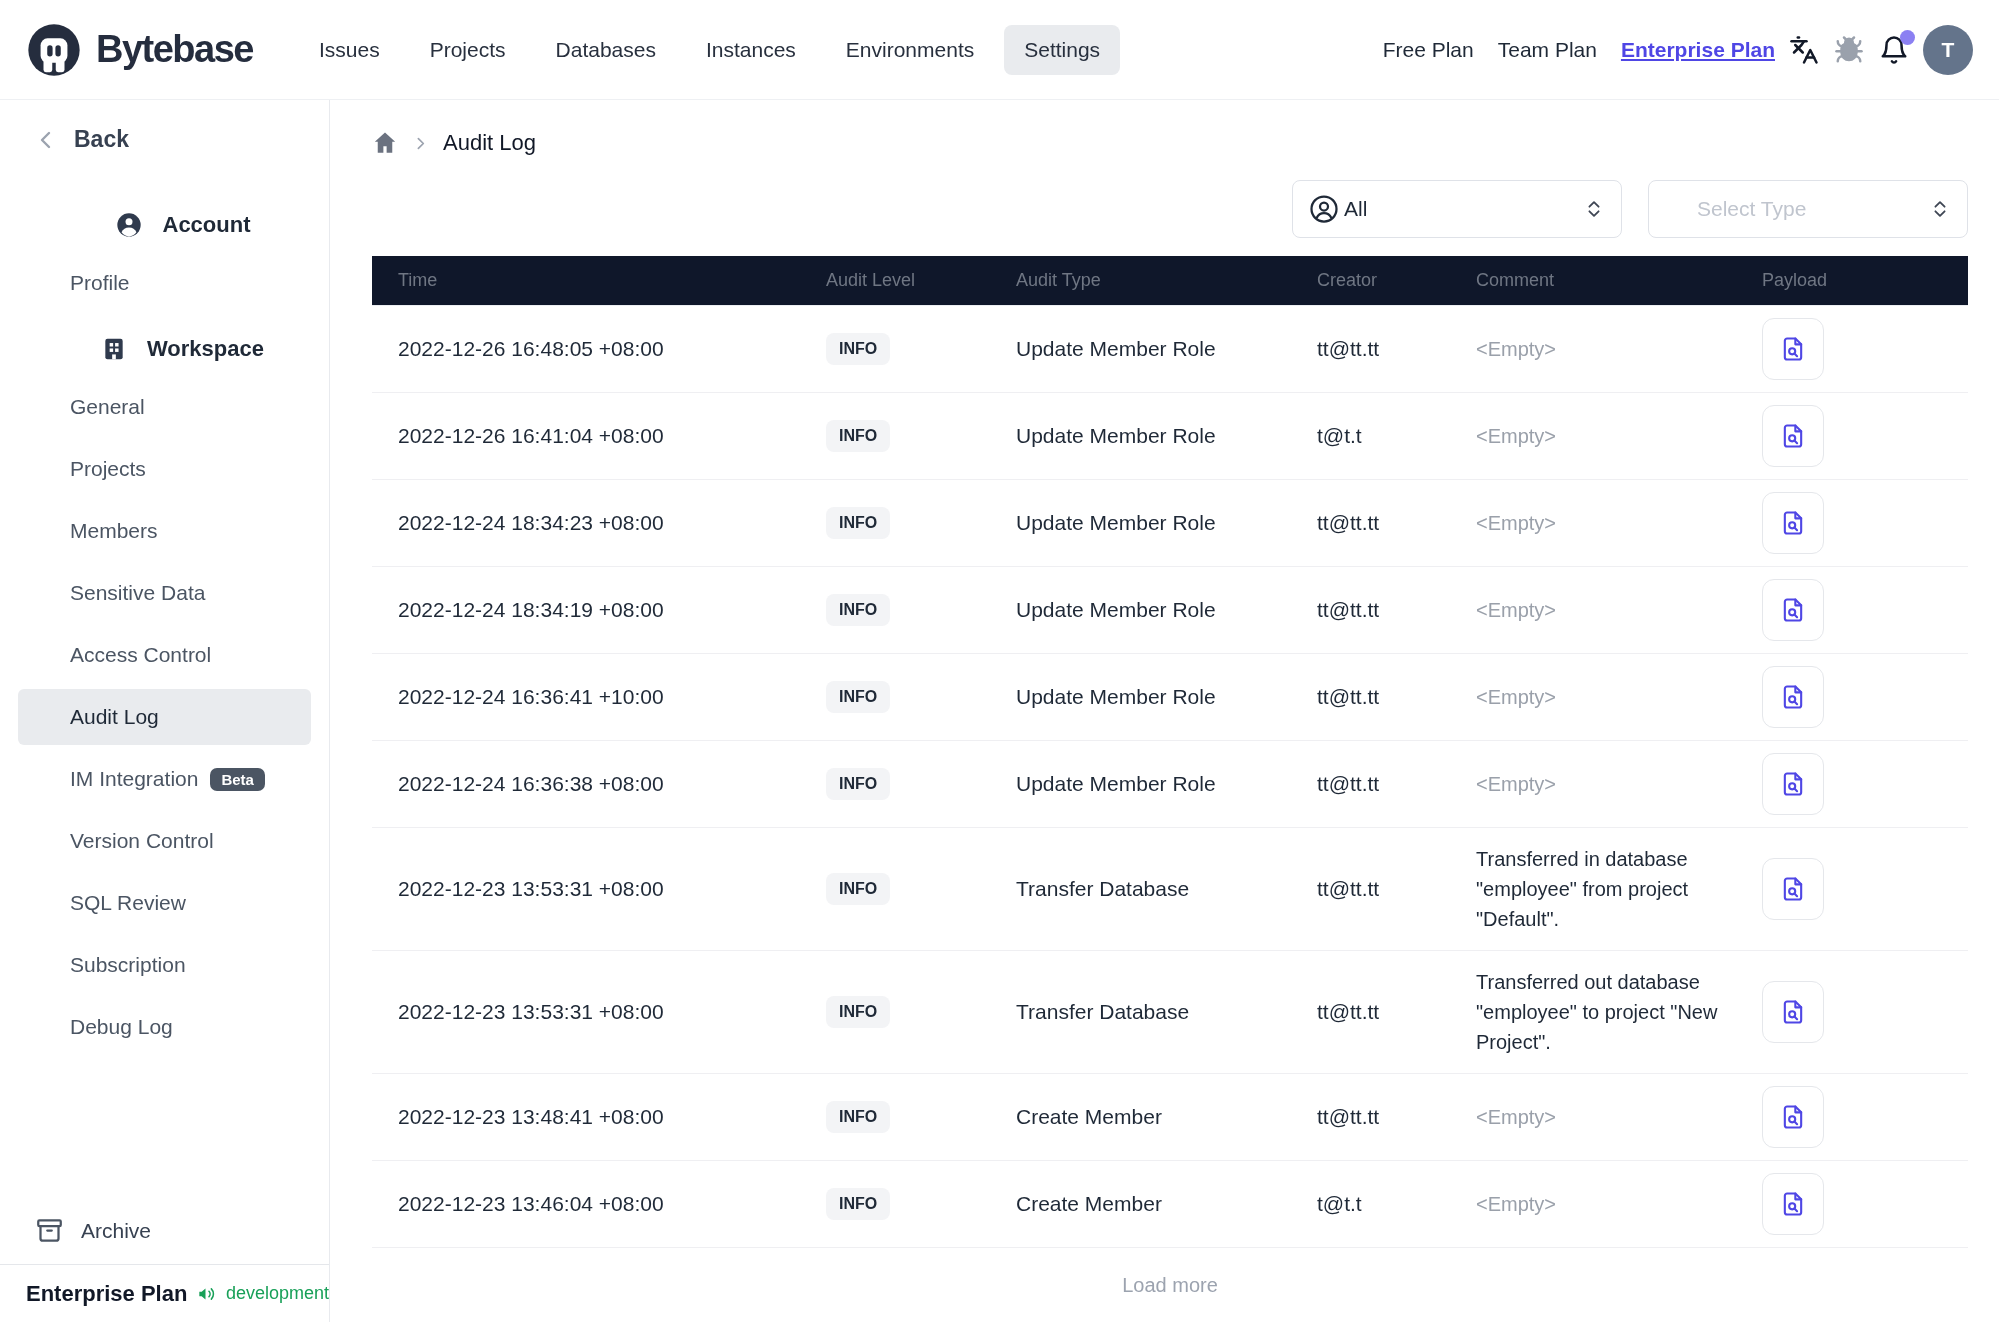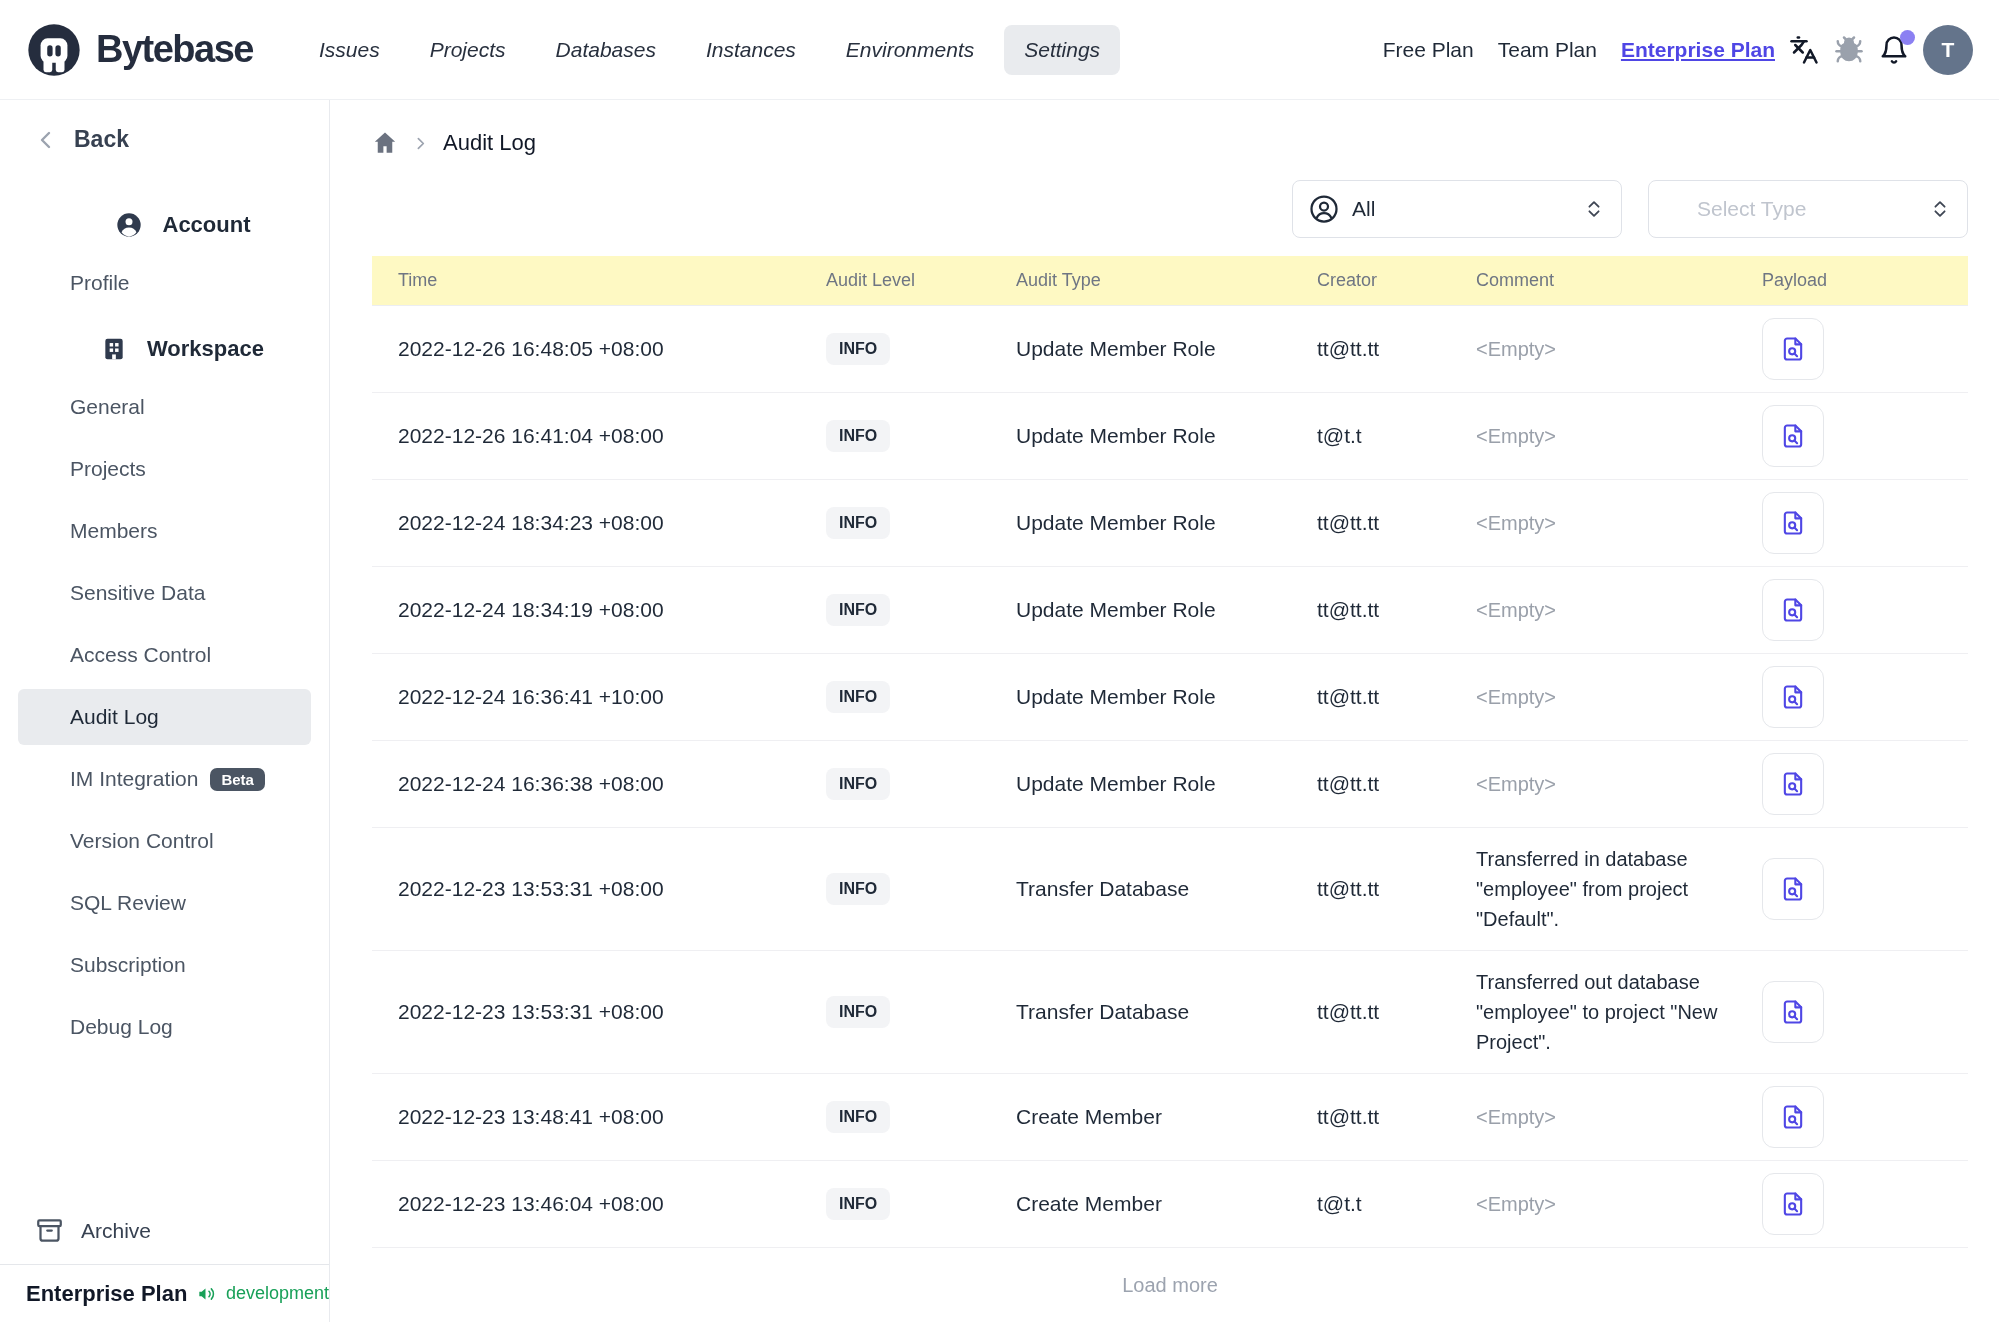--- a/index.html
+++ b/index.html
@@ -5,21 +5,21 @@
   * { margin:0; padding:0; box-sizing:border-box; }
   html,body { width:1999px; height:1322px; background:#fff; overflow:hidden;
     font-family:"Liberation Sans", sans-serif; color:#1f2937; }
 
   
   .topbar { height:100px; display:flex; align-items:center; padding:0 26px;
     border-bottom:1px solid #eef0f3; }
   .brand { display:flex; align-items:center; gap:14px; cursor:pointer; }
   .brand-name { font-size:38px; font-weight:800; color:#252d3e; letter-spacing:-1.5px; }
   .topnav { display:flex; align-items:center; margin-left:46px; gap:10px; }
-  .nav-link { font-size:21px; color:#28303e; padding:13px 20px; border-radius:8px; cursor:pointer; white-space:nowrap;font-style:italic; }
+  .nav-link { font-size:21px; color:#28303e; padding:13px 20px; border-radius:8px; cursor:pointer; white-space:nowrap; }
   .nav-link.active { background:#e9ebee; }
   .top-right { margin-left:auto; display:flex; align-items:center; gap:13px; }
   .plan-link { font-size:21px; font-weight:500; color:#1f2937; cursor:pointer; white-space:nowrap; }
   .plan-link.accent { color:#4f46e5; text-decoration:underline; font-weight:600; }
   .icon-btn { width:32px; height:32px; display:flex; align-items:center; justify-content:center; cursor:pointer; position:relative; }
   .bell-dot { position:absolute; top:-4px; right:-5px; width:15px; height:15px; border-radius:50%; background:#8b80f2; }
   .avatar { width:50px; height:50px; border-radius:50%; background:#64748b; color:#fff;
     font-size:21px; font-weight:600; display:flex; align-items:center; justify-content:center; cursor:pointer; }
 
   
@@ -43,31 +43,31 @@
     gap:10px; padding-left:26px; }
   .footer-plan { font-size:22px; font-weight:700; color:#111827; white-space:nowrap; }
   .footer-env { font-size:18px; color:#18a058; }
 
   
   .main { margin-left:42px; width:1596px; }
   .breadcrumb { margin-top:30px; display:flex; align-items:center; gap:14px; }
   .crumb-current { font-size:22px; font-weight:500; color:#111827; }
   .filters { margin-top:24px; display:flex; justify-content:flex-end; gap:26px; }
   .select { height:58px; border:1px solid #dfe2e8; border-radius:8px; background:#fff;
-    display:flex; align-items:center; padding:0 16px 0 16px; gap:13px; cursor:pointer; }
+    display:flex; align-items:center; padding:0 16px 0 16px; gap:5px; cursor:pointer; }
   .select.creator { width:330px; }
   .select.type { width:320px;padding-left:48px; }
   .select-value { font-size:21px; color:#1f2937; }
   .select-placeholder { font-size:21px; color:#c0c5ce; }
   .select-arrows { margin-left:auto; display:flex; }
 
   
   .audit-table { margin-top:18px; }
   .grid6 { display:grid; grid-template-columns:454px 190px 301px 159px 286px 206px; }
-  .t-head { background:#fef9c3; height:50px; align-items:center; border-bottom:1px solid #eceef2; }
+  .t-head { background:#0f172a; height:50px; align-items:center; border-bottom:1px solid #eceef2; }
   .th { font-size:18px; color:#6f7683; }
   .th:first-child, .cell-first { padding-left:26px; }
   .t-row { align-items:center; border-bottom:1px solid #efeff2; min-height:87px; }
   .t-row.tall { min-height:123px; }
   .time-cell { font-size:21px; color:#1f2937; }
   .level-badge { display:inline-block; background:#f3f4f6; color:#1f2937; font-weight:700;
     font-size:16px; padding:8px 13px; border-radius:8px; line-height:1; }
   .type-cell, .creator-cell { font-size:21px; color:#1f2937; }
   .comment-cell { font-size:20px; line-height:1.5; color:#1f2937; padding:16px 30px 16px 0; }
   .comment-empty { font-size:20px; color:#9aa0aa; }

